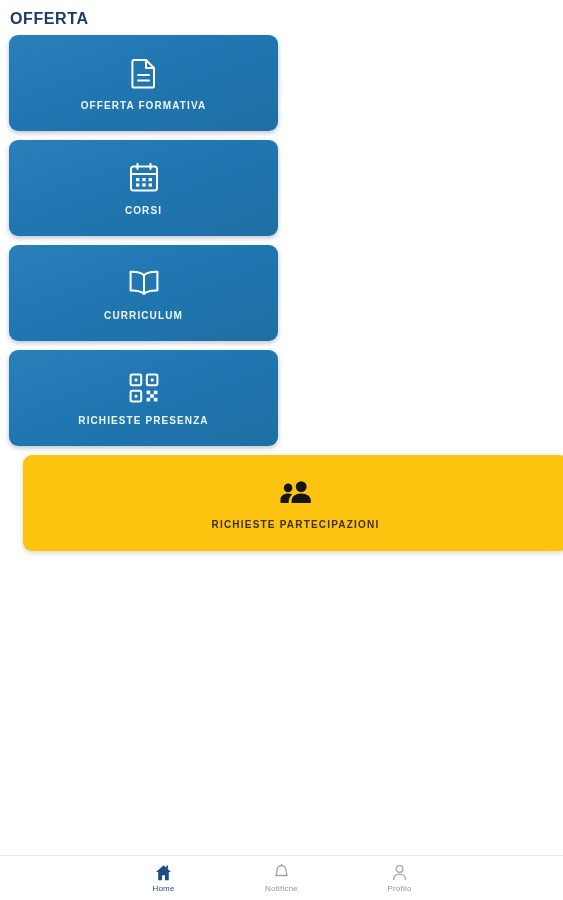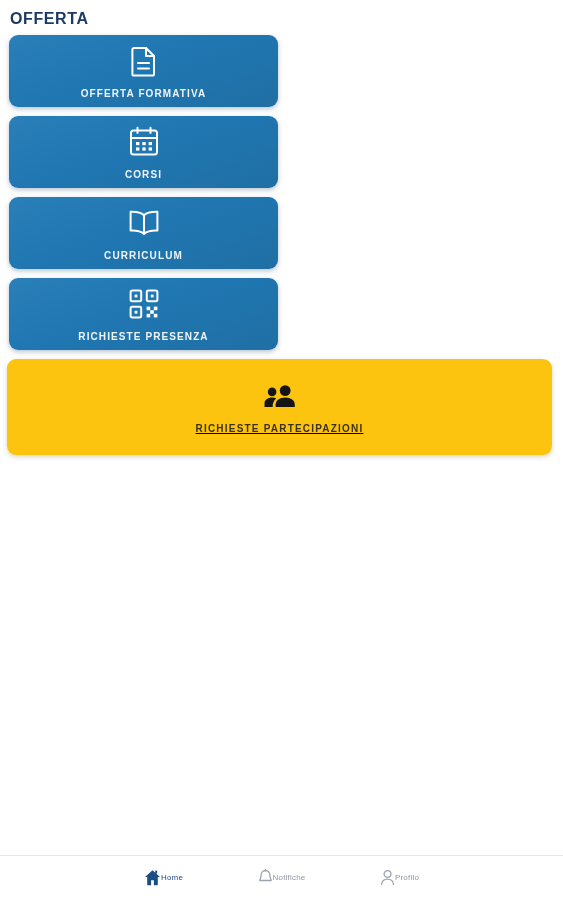--- a/index.html
+++ b/index.html
@@ -40,21 +40,21 @@
 
   
   .grid {
     padding: 0 9px;
     display: flex;
     flex-wrap: wrap;
     gap: 9px 10px;
   }
   .tile {
     width: 269px;
-    height: 72px;
+    height: 96px;
     border-radius: 9px;
     background: linear-gradient(160deg, #2a7fb8 0%, #2077b2 42%, #1f6fa4 100%);
     box-shadow: 0 2px 5px rgba(20,60,100,0.30);
     display: flex;
     flex-direction: column;
     align-items: center;
     justify-content: center;
     cursor: pointer;
     position: relative;
   }
@@ -68,21 +68,21 @@
   .tile-icon svg { display: block; }
   .tile-label {
     font-size: 10px;
     font-weight: bold;
     letter-spacing: 1.1px;
     color: #eef4fa;
     text-align: center;
   }
 
   
-  .banner-wrap { padding: 9px 9px 0 7px; text-decoration: underline; }
+  .banner-wrap { padding: 9px 9px 0 23px; }
   .banner {
     width: 545px;
     height: 96px;
     border-radius: 9px;
     background: #fdc40f;
     box-shadow: 0 2px 5px rgba(120,90,10,0.25);
     display: flex;
     flex-direction: column;
     align-items: center;
     justify-content: center;
@@ -112,21 +112,21 @@
     border-top: 1px solid #e3e7ec;
     background: #ffffff;
     display: flex;
     align-items: center;
     justify-content: center;
     gap: 0;
   }
   .nav-item {
     width: 118px;
     display: flex;
-    flex-direction: row;
+    flex-direction: column;
     align-items: center;
     justify-content: center;
     cursor: pointer;
   }
   .nav-icon {
     height: 18px;
     display: flex;
     align-items: flex-end;
     justify-content: center;
     margin-bottom: 3px;

